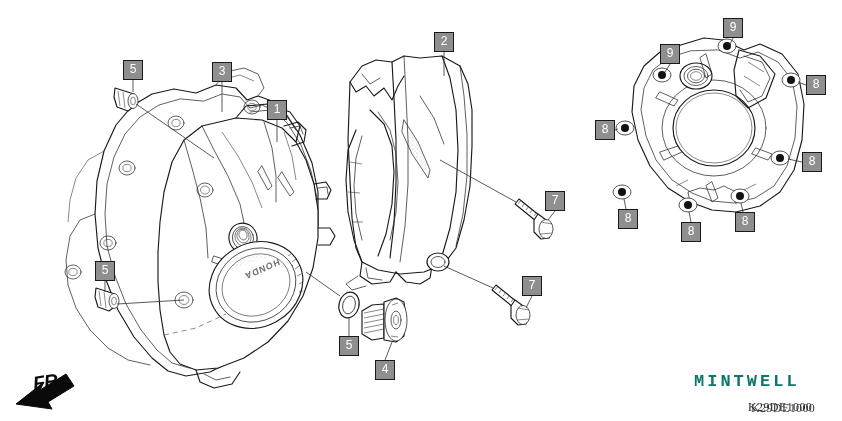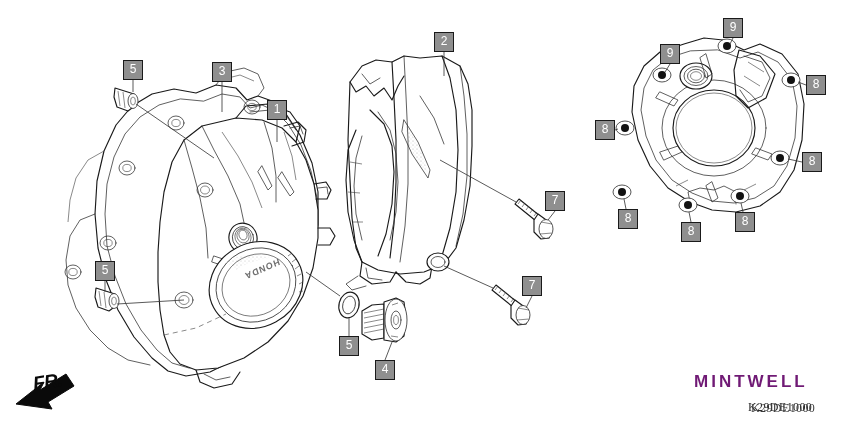--- a/index.html
+++ b/index.html
@@ -50,25 +50,25 @@
 
   
   .brand{
     position:absolute;
     left:694px;top:372px;
     display:flex;align-items:center;
     z-index:7;
   }
   .brand-mark{width:34px;height:26px;margin-right:9px;flex:0 0 auto;}
   .brand-name{
-    font-family:Liberation Sans, sans-serif;
+    font-family:Liberation Mono, monospace;
     font-size:17px;
     font-weight:bold;
     letter-spacing:3.0px;
-    color:#701a75;
+    color:#0f766e;
   }
   .partno{
     position:absolute;
     left:748px;top:400px;
     font-family:Liberation Serif, serif;
     font-size:12px;
     letter-spacing:0.4px;
     color:#2a2a2a;
     z-index:7;
     white-space:nowrap;

